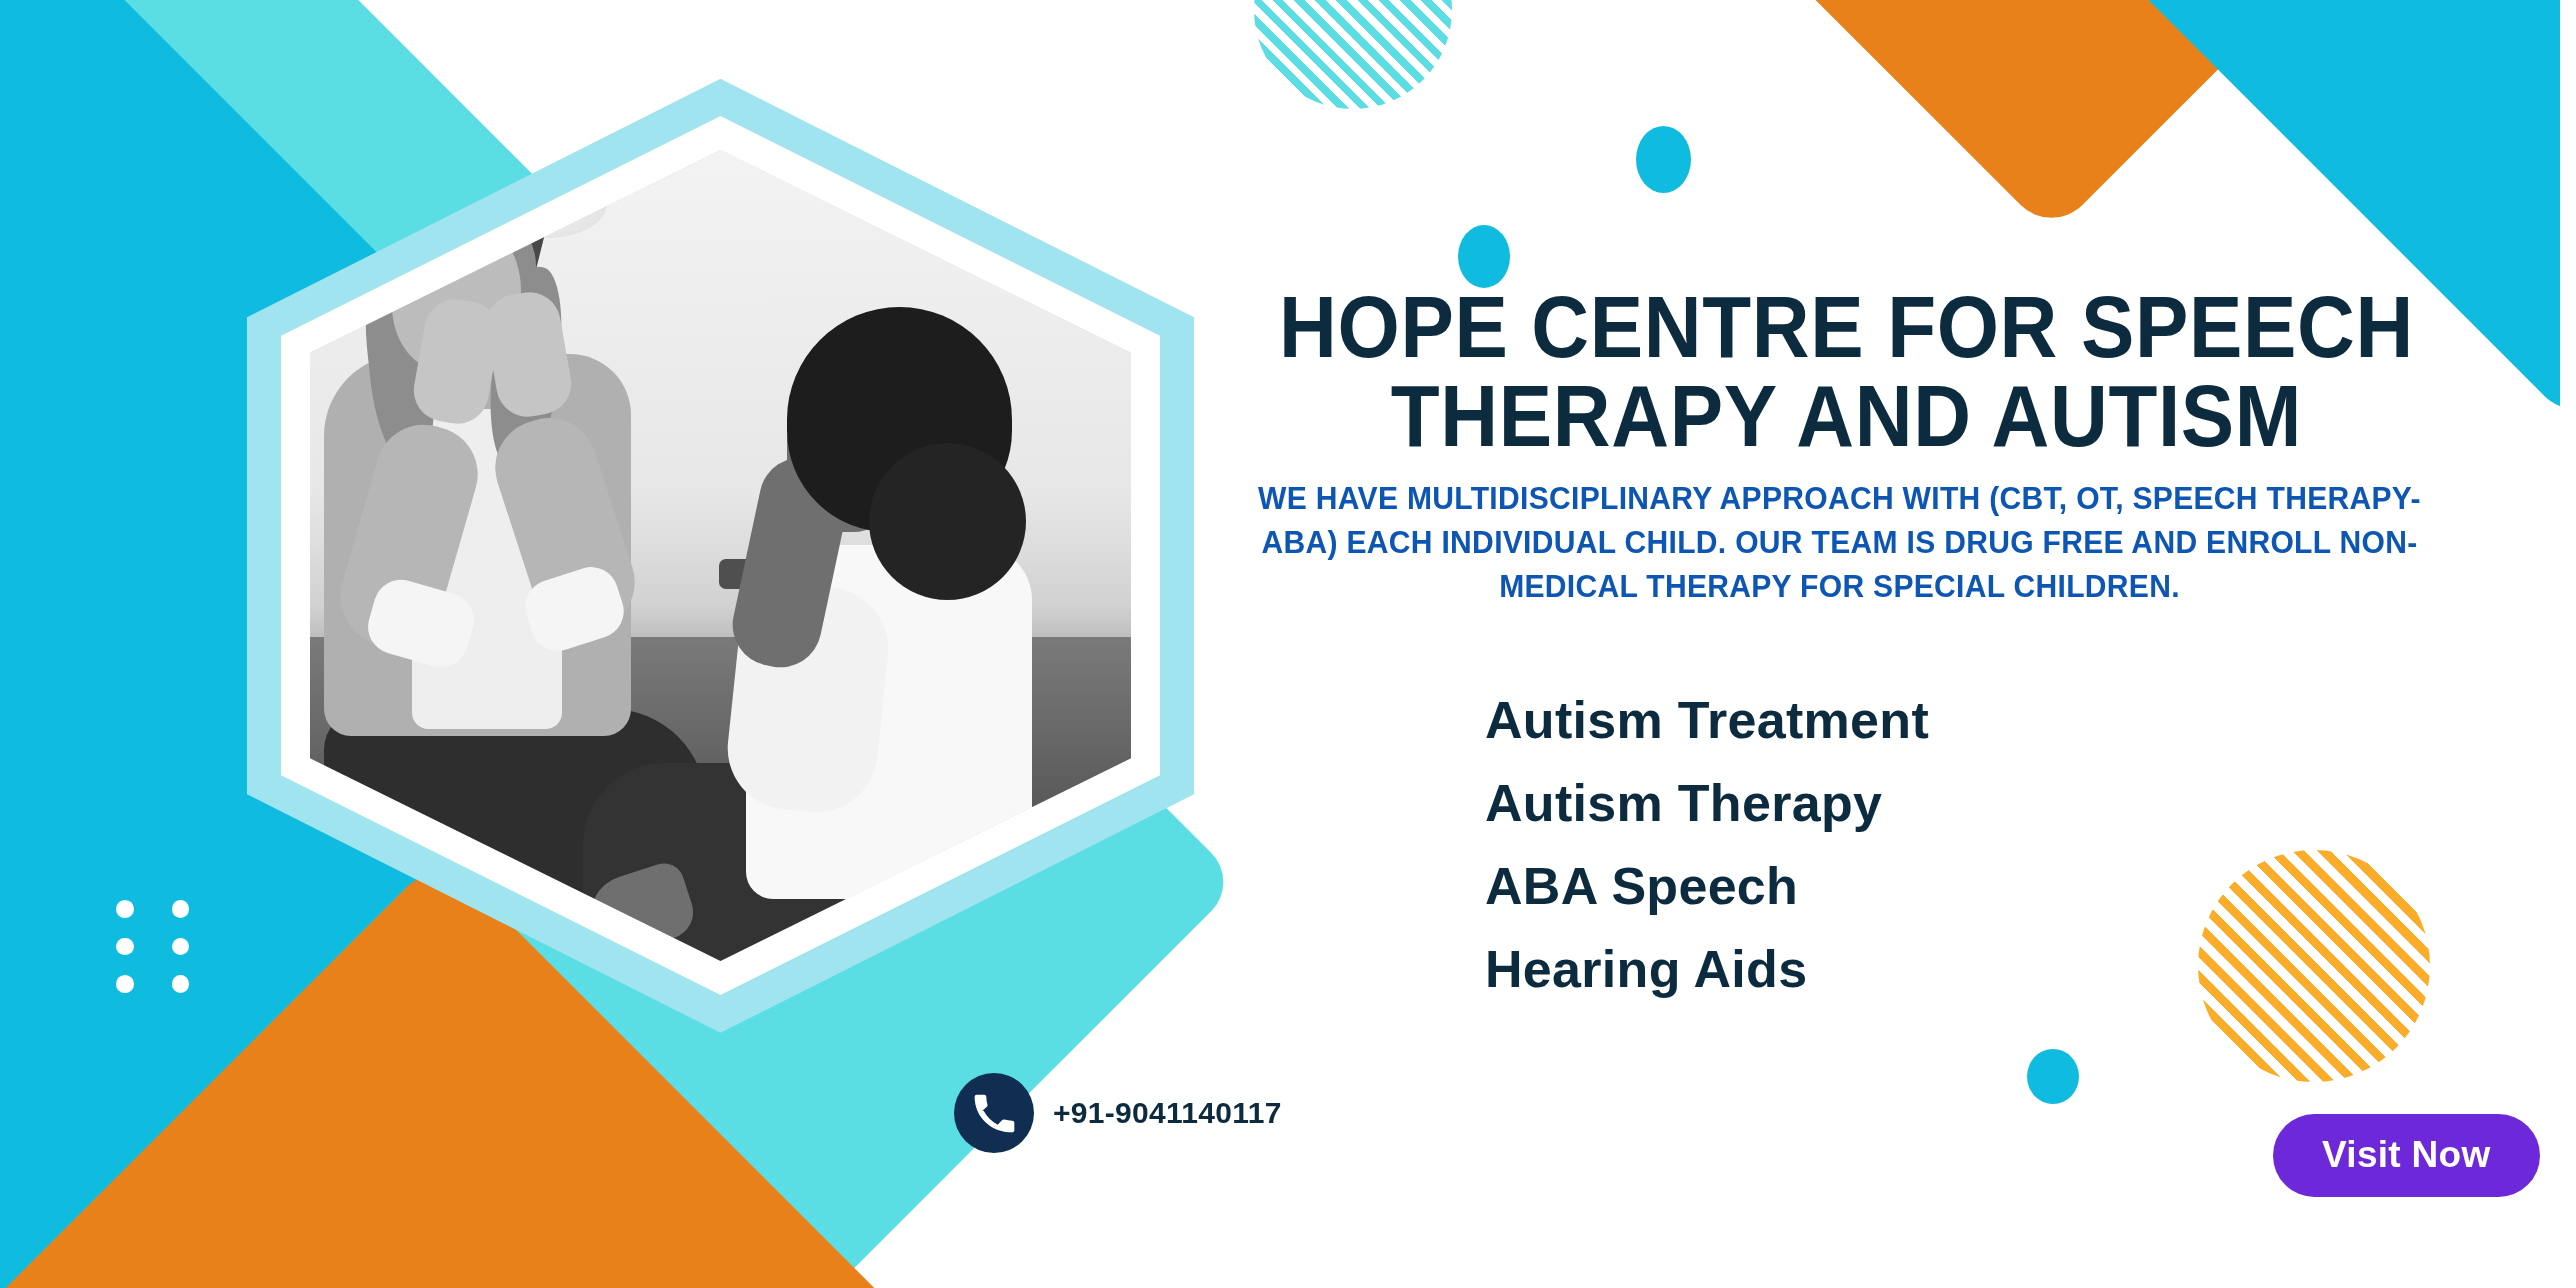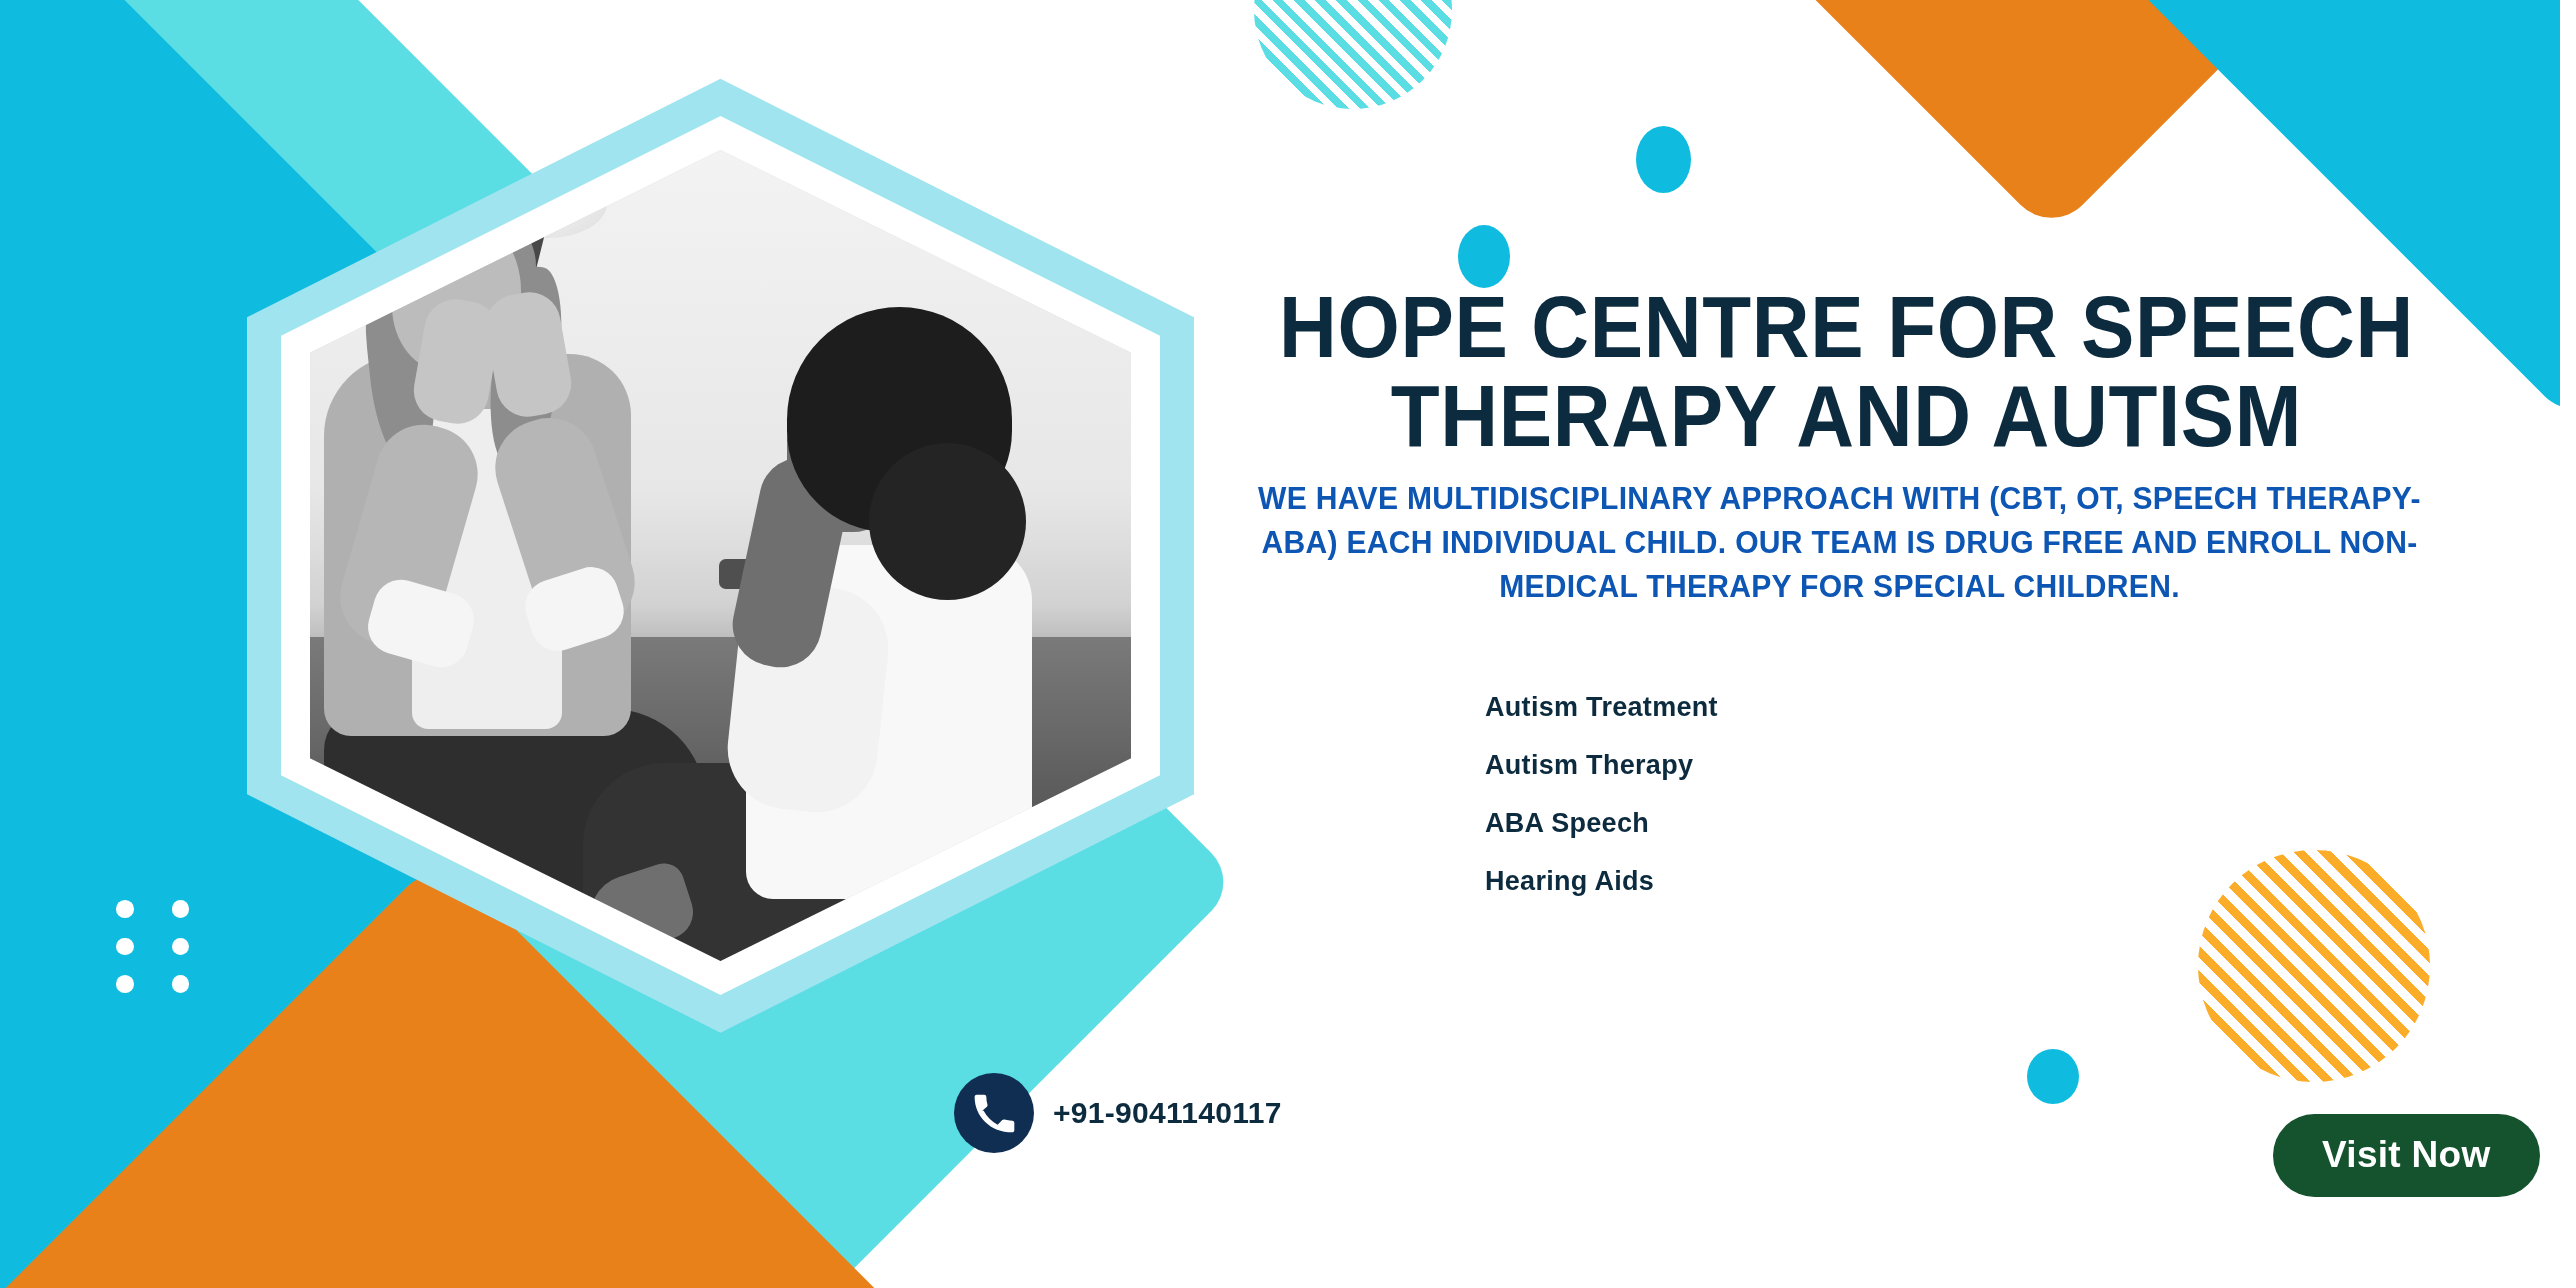--- a/index.html
+++ b/index.html
@@ -196,21 +196,21 @@
     transform-origin:center top;
   }
 
   .services {
     position:absolute; left:286px; top:694px; width:818px;
     list-style:none;
   }
   .services li {
     color:#0D2B3E;
     font-weight:bold;
-    font-size:27px;
+    font-size:52px;
     line-height:1;
     margin-bottom:31px;
     letter-spacing:0.3px;
   }
 
   
   .contact { position:absolute; left:954px; top:1073px; width:1622px; }
 
   .contact-row { display:flex; align-items:center; margin-bottom:19px; }
 
@@ -228,21 +228,21 @@
     color:#0D2B3E;
     font-weight:bold;
     font-size:30px;
     letter-spacing:0.3px;
     white-space:nowrap;
   }
   .contact-text.web { font-size:42px; }
 
   .visit-btn {
     position:absolute; left:1319px; top:41px;
-    background:#14532d;
+    background:#6d28d9;
     color:#ffffff;
     font-weight:bold;
     font-size:37px;
     padding:20.4px 49px;
     border:none;
     border-radius:48px;
     cursor:pointer;
     letter-spacing:0.3px;
     font-family:"Liberation Sans", sans-serif;
   }

